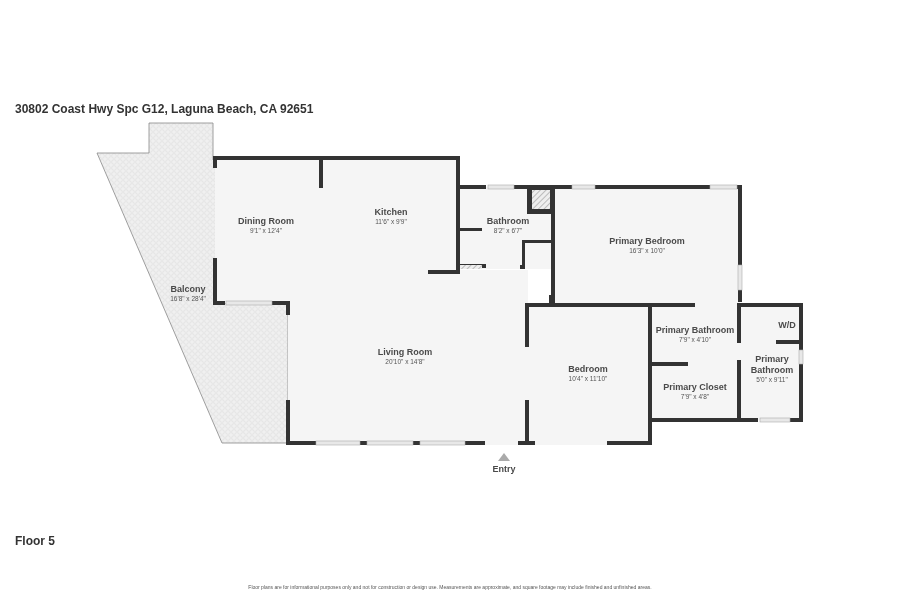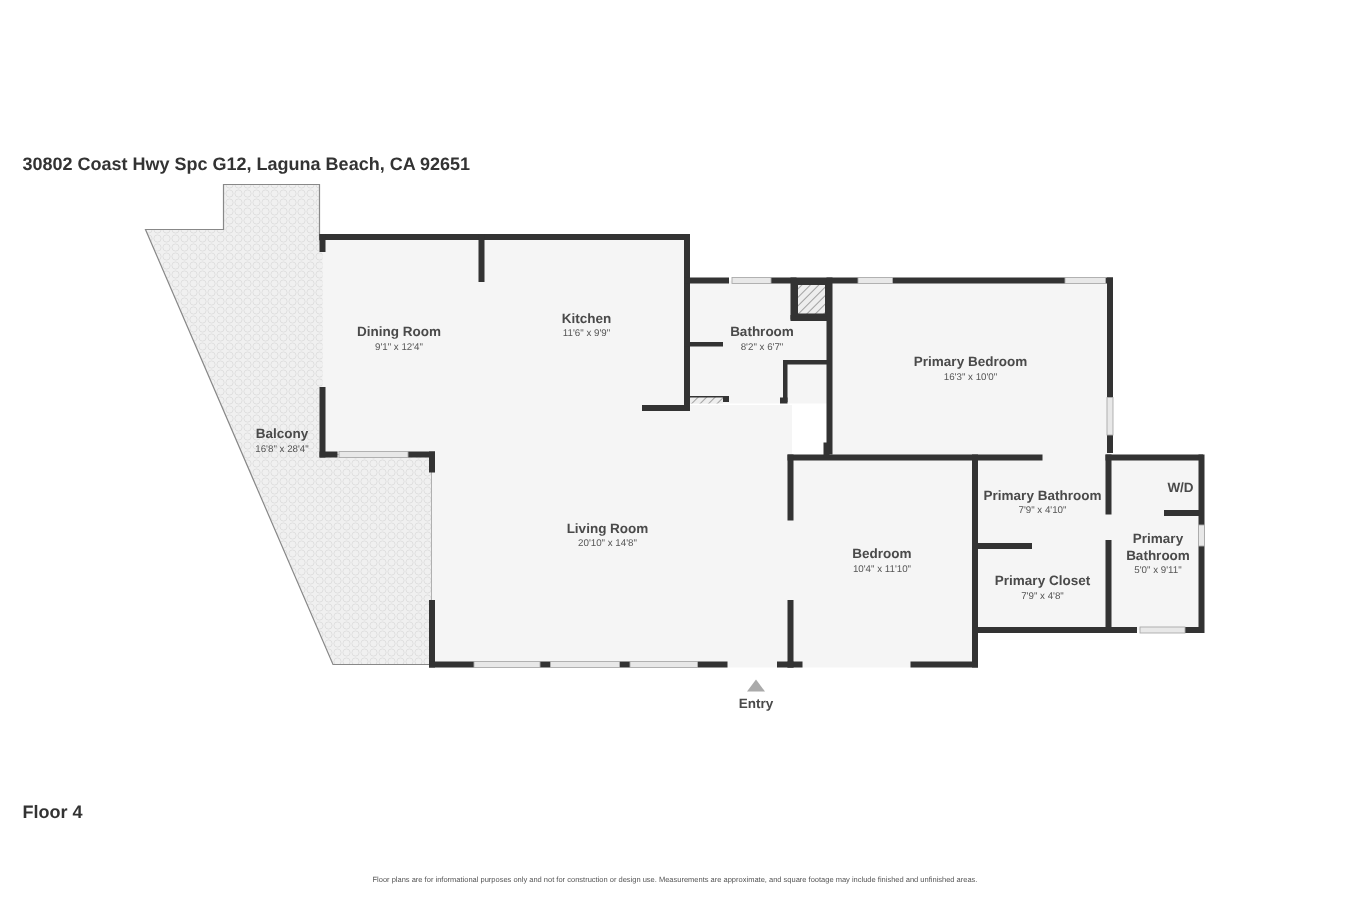--- a/index.html
+++ b/index.html
@@ -143,14 +143,14 @@
   <text class="room-name" x="695" y="390" text-anchor="middle">Primary Closet</text>
   <text class="room-dim" x="695" y="399" text-anchor="middle">7'9" x 4'8"</text>
 
   <text class="room-name" x="787" y="328" text-anchor="middle">W/D</text>
 
   <text class="room-name" x="772" y="362" text-anchor="middle">Primary</text>
   <text class="room-name" x="772" y="373" text-anchor="middle">Bathroom</text>
   <text class="room-dim" x="772" y="382" text-anchor="middle">5'0" x 9'11"</text>
 </svg>
 
-<div class="floor">Floor 4</div>
+<div class="floor">Floor 5</div>
 <div class="disclaimer">Floor plans are for informational purposes only and not for construction or design use. Measurements are approximate, and square footage may include finished and unfinished areas.</div>
 
 </body></html>

